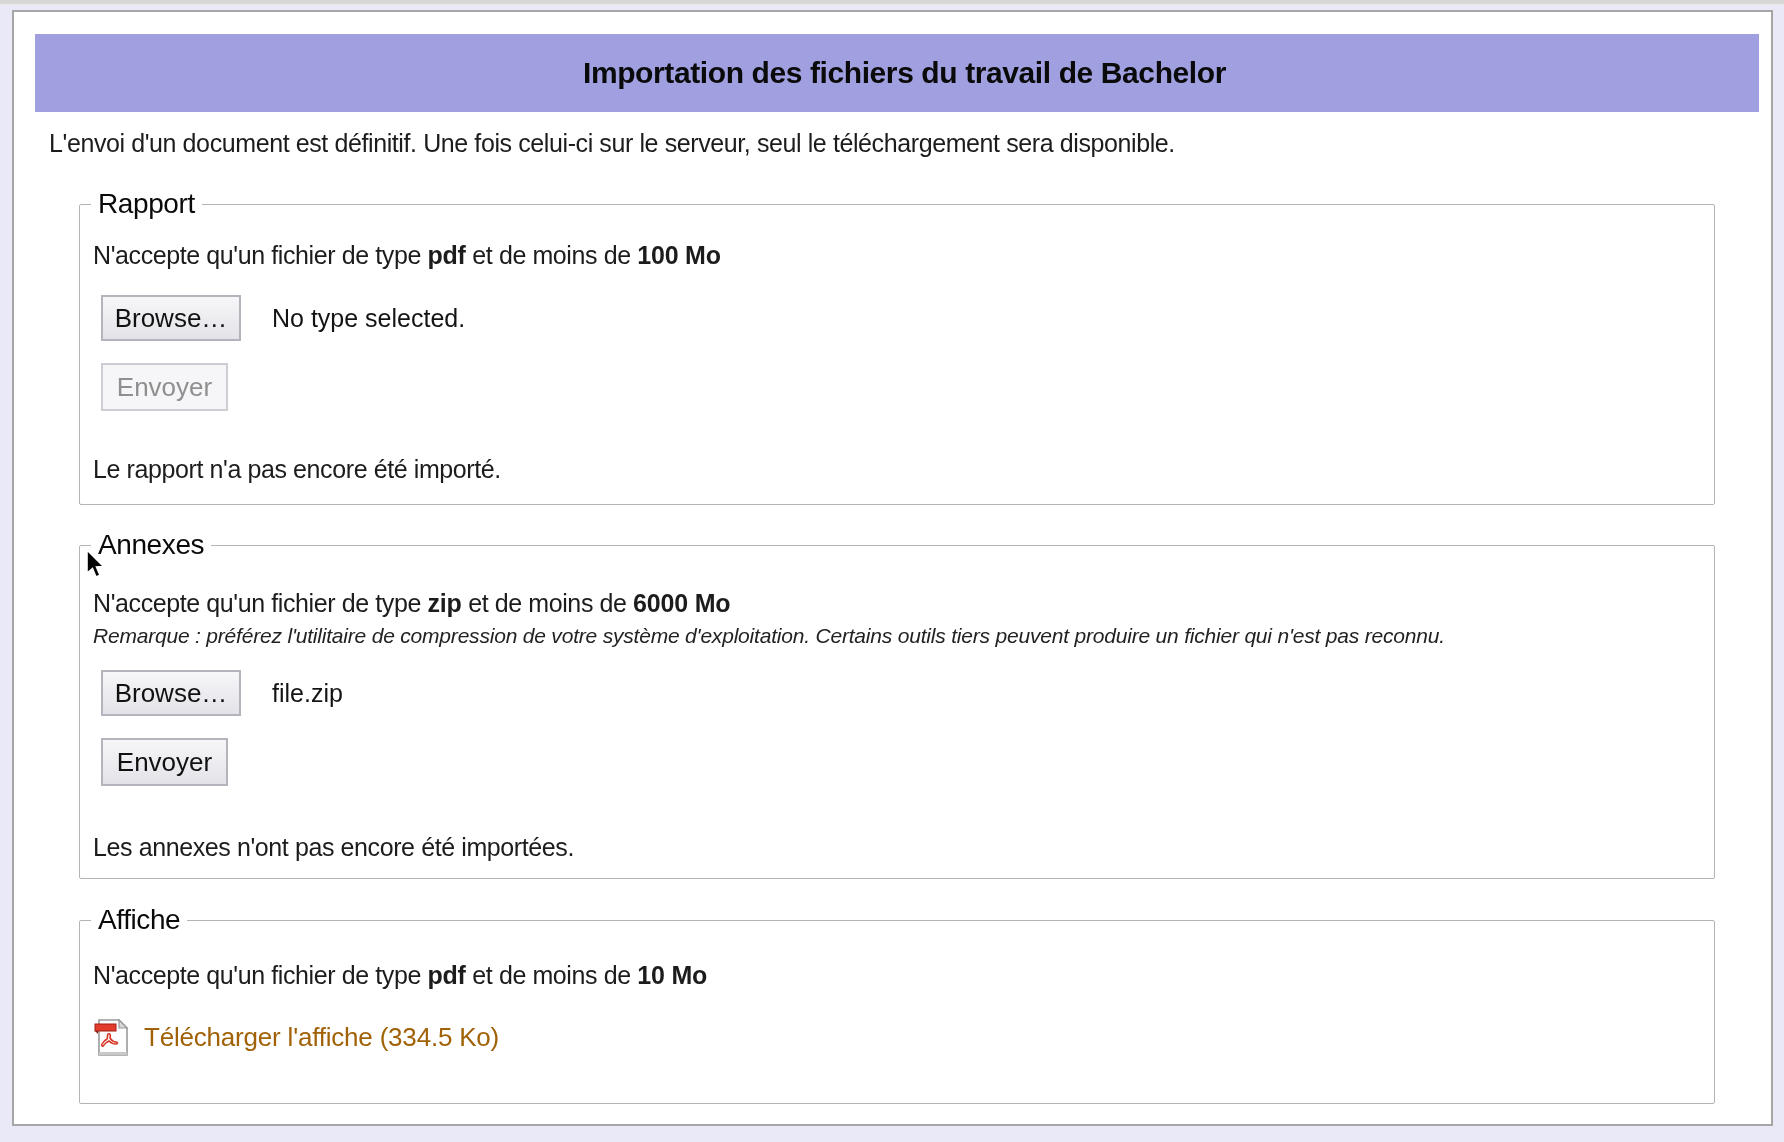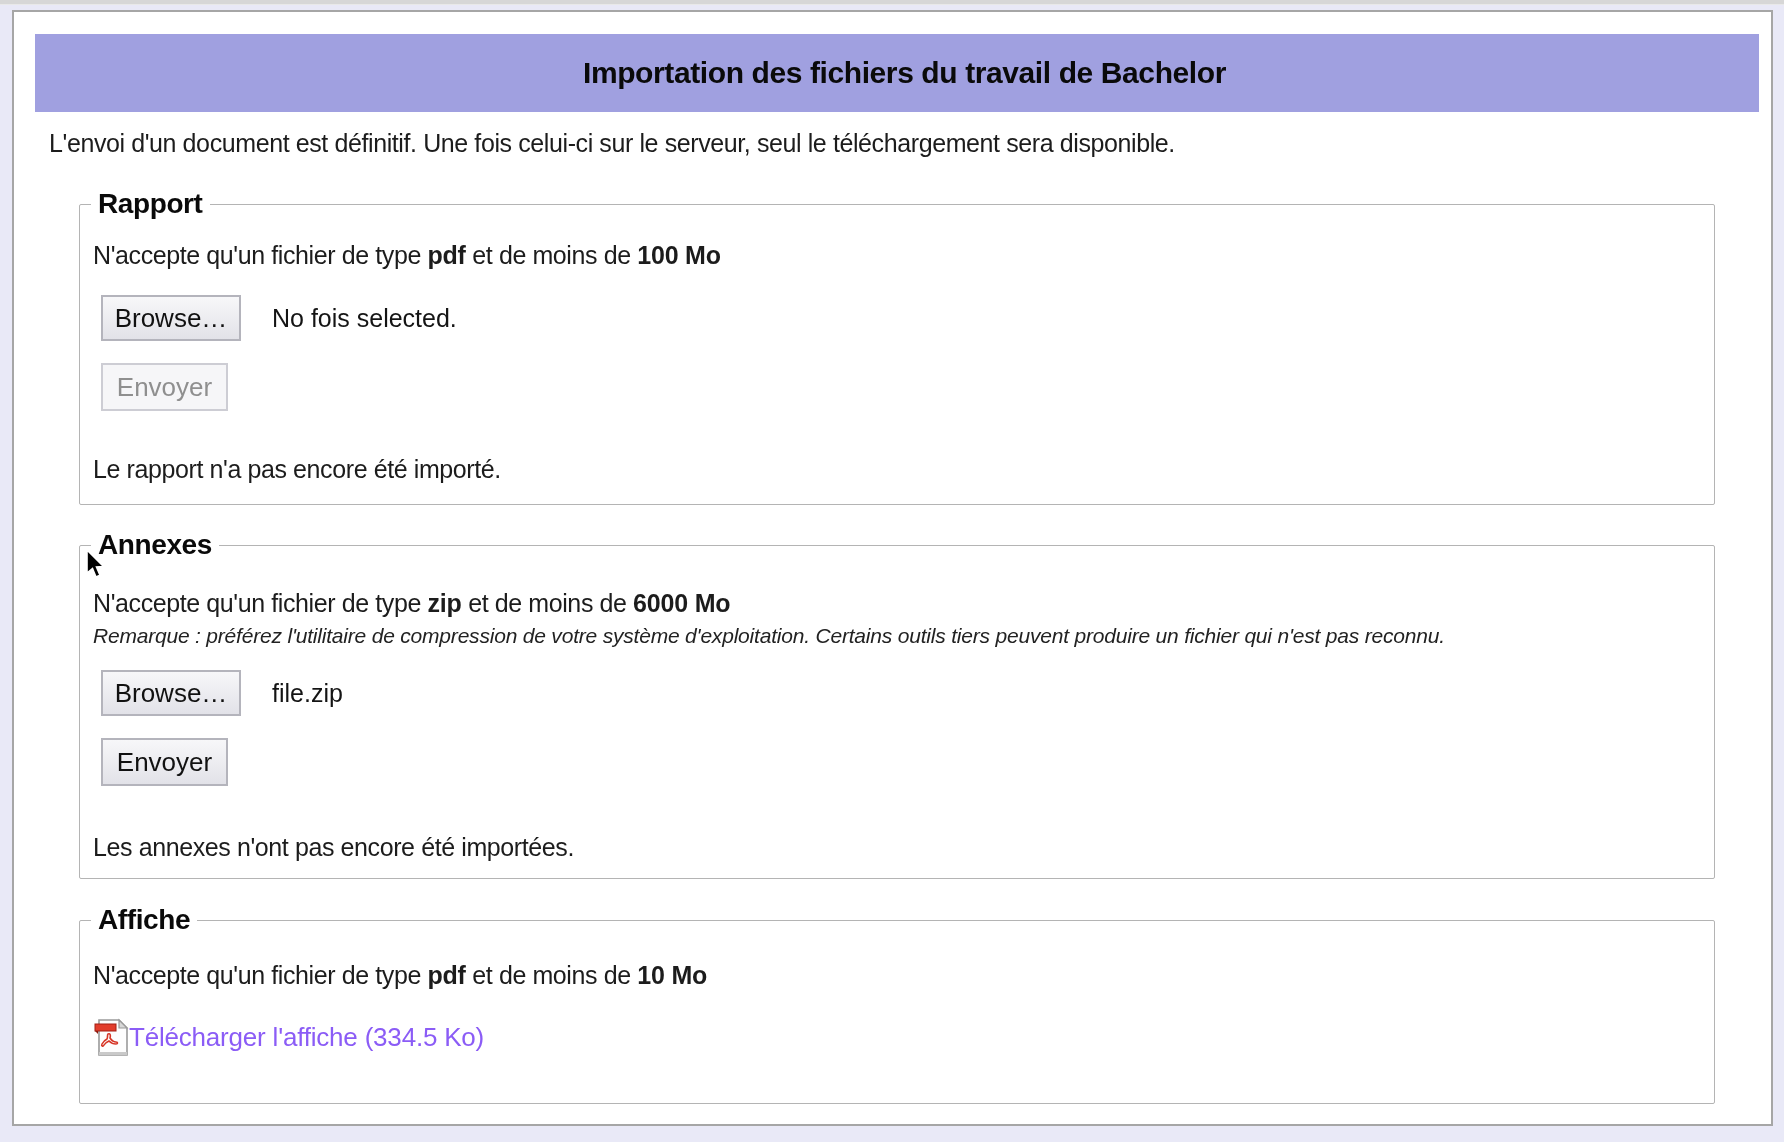--- a/index.html
+++ b/index.html
@@ -32,21 +32,21 @@
     position: absolute; left: 35px; top: 117px; width: 1650px;
     font-size: 25px; letter-spacing: -0.4px;
   }
   .fieldset {
     position: absolute; left: 65px; width: 1636px;
     border: 1px solid #b4b4b4; border-radius: 2px; background: #ffffff;
   }
   .fieldset .legend {
     position: absolute; top: -19px; left: 11px;
     background: #ffffff; padding: 0 7px;
-    font-size: 28px; font-weight: bold; letter-spacing: -0.4px; color: #0a0a0a;
+    font-size: 28px; font-weight: normal; letter-spacing: -0.4px; color: #0a0a0a;
     line-height: 36px;
   }
   .fs-rapport { top: 192px; height: 301px; }
   .fs-annexes { top: 533px; height: 334px; padding-left: 38px; }
   .fs-affiche { top: 908px; height: 184px; }
   .accept-line {
     position: absolute; left: 13px;
     font-size: 25px; letter-spacing: -0.4px; white-space: nowrap;
   }
   .accept-line b { letter-spacing: -0.2px; }
@@ -75,22 +75,22 @@
   .status-line {
     position: absolute; left: 13px;
     font-size: 25px; letter-spacing: -0.4px; white-space: nowrap;
   }
   .download-row {
     position: absolute; left: 14px; height: 40px;
     display: flex; align-items: center;
   }
   .pdf-icon { width: 35px; height: 39px; display: inline-block; }
   .download-link {
-    font-size: 26px; letter-spacing: -0.2px;
-    color: #8b5cf6; text-decoration: none; white-space: nowrap; cursor: pointer;
+    margin-left: 15px; font-size: 26px; letter-spacing: -0.2px;
+    color: #a16207; text-decoration: none; white-space: nowrap; cursor: pointer;
   }
   .cursor { position: absolute; left: 84px; top: 549px; width: 22px; height: 32px; z-index: 10; }
 </style>
 </head>
 <body>
 
 <div class="top-strip"></div>
 
 <div class="window">
 
@@ -98,21 +98,21 @@
     <h1>Importation des fichiers du travail de Bachelor</h1>
   </div>
 
   <p class="intro">L'envoi d'un document est définitif. Une fois celui-ci sur le serveur, seul le téléchargement sera disponible.</p>
 
   <div class="fieldset fs-rapport">
     <span class="legend">Rapport</span>
     <div class="accept-line" style="top:36px"><span>N'accepte qu'un fichier de type </span><b>pdf</b><span> et de moins de </span><b>100 Mo</b></div>
     <div class="file-row" style="top:90px">
       <span class="btn btn-browse">Browse…</span>
-      <span class="file-label">No fois selected.</span>
+      <span class="file-label">No type selected.</span>
     </div>
     <span class="btn btn-submit disabled" style="top:158px">Envoyer</span>
     <div class="status-line" style="top:250px">Le rapport n'a pas encore été importé.</div>
   </div>
 
   <div class="fieldset fs-annexes">
     <span class="legend">Annexes</span>
     <div class="accept-line" style="top:43px"><span>N'accepte qu'un fichier de type </span><b>zip</b><span> et de moins de </span><b>6000 Mo</b></div>
     <div class="remark" style="top:78px">Remarque : préférez l'utilitaire de compression de votre système d'exploitation. Certains outils tiers peuvent produire un fichier qui n'est pas reconnu.</div>
     <div class="file-row" style="top:124px">

